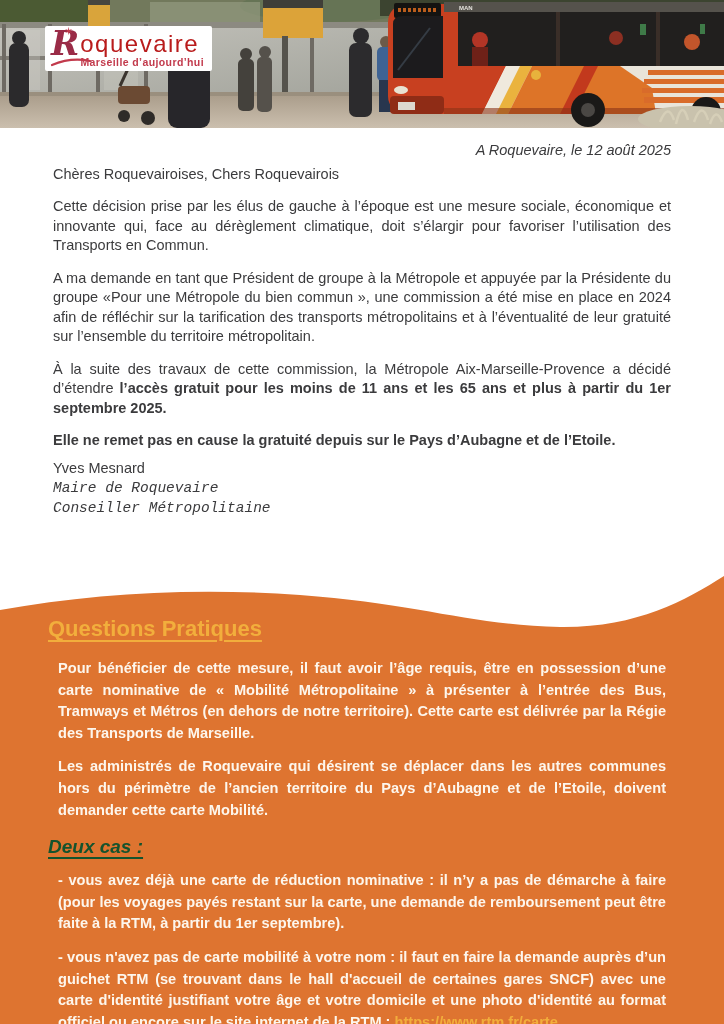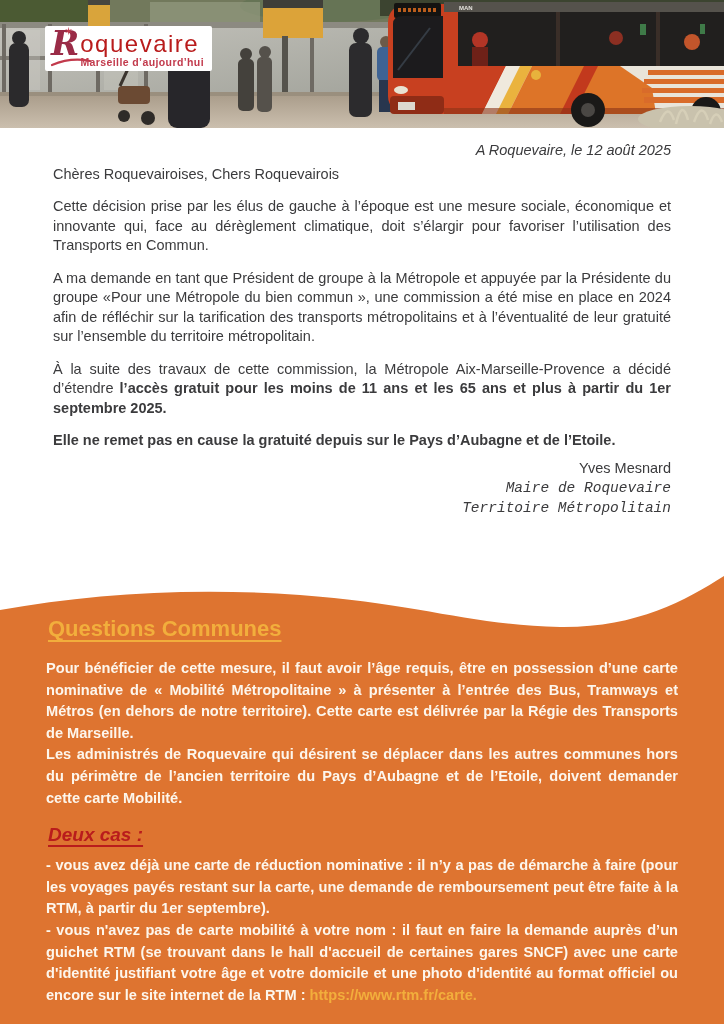--- a/index.html
+++ b/index.html
@@ -21,36 +21,36 @@
   .logo-tagline{font-size:10.5px;font-weight:700;color:#c23a4c;text-align:right;
                 letter-spacing:0.4px;margin-top:-3px;padding-right:2px;}
 
   
   .letter{position:absolute;top:128px;left:0;width:724px;box-sizing:border-box;
           padding:13px 53px 0 53px;font-size:14.5px;line-height:19.5px;}
   .date{text-align:right;margin:0 0 4px 0;font-style:italic;}
   .letter p{margin:0 0 13px 0;text-align:justify;}
   .letter p.salutation{text-align:left;}
   .bold{font-weight:700;}
-  .signature{text-align:right;line-height:20px;margin-top:-6px;}
+  .signature{line-height:20px;margin-top:-6px;}
   .signature .italic{font-style:italic;font-family:Liberation Mono, monospace;}
 
   
   .practical{position:absolute;top:556px;left:0;width:724px;height:468px;}
   .practical .wave{position:absolute;top:0;left:0;}
   .practical-inner{position:absolute;top:0;left:0;width:724px;box-sizing:border-box;
                    padding:60px 46px 0 46px;color:#fdf6ec;font-weight:700;
                    font-size:14.6px;line-height:21.6px;}
   .practical-inner h2{margin:0 0 16px 2px;font-size:22px;line-height:26px;color:#f2ae3c;
                       text-decoration:underline;text-decoration-thickness:2px;text-underline-offset:4px;
                       font-weight:700;}
-  .practical-inner h3{margin:14px 0 9px 2px;font-size:19px;line-height:23px;color:#b91c1c;
+  .practical-inner h3{margin:14px 0 9px 2px;font-size:19px;line-height:23px;color:#14532d;
                       font-style:italic;text-decoration:underline;text-decoration-thickness:2px;
                       text-underline-offset:4px;font-weight:700;}
-  .practical-inner p{margin:0;text-align:justify;}
+  .practical-inner p{margin:12px;text-align:justify;}
   .rtm-link{color:#f2ae3c;font-weight:700;cursor:pointer;}
 </style>
 </head>
 <body>
 
 <div class="page">
 
   <header class="photo">
     <svg width="724" height="128" viewBox="0 0 724 128">
       <defs>
@@ -194,30 +194,30 @@
   <main class="letter">
     <div class="date">A Roquevaire, le 12 août 2025</div>
     <p class="salutation">Chères Roquevairoises, Chers Roquevairois</p>
     <p>Cette décision prise par les élus de gauche à l’époque est une mesure sociale, économique et innovante qui, face au dérèglement climatique, doit s’élargir pour favoriser l’utilisation des Transports en Commun.</p>
     <p>A ma demande en tant que Président de groupe à la Métropole et appuyée par la Présidente du groupe «Pour une Métropole du bien commun », une commission a été mise en place en 2024 afin de réfléchir sur la tarification des transports métropolitains et à l’éventualité de leur gratuité sur l’ensemble du territoire métropolitain.</p>
     <p><span>À la suite des travaux de cette commission, la Métropole Aix-Marseille-Provence a décidé d’étendre </span><span class="bold">l’accès gratuit pour les moins de 11 ans et les 65 ans et plus à partir du 1er septembre 2025.</span></p>
     <p class="bold">Elle ne remet pas en cause la gratuité depuis sur le Pays d’Aubagne et de l’Etoile.</p>
     <div class="signature">
       <div>Yves Mesnard</div>
       <div class="italic">Maire de Roquevaire</div>
-      <div class="italic">Territoire Métropolitain</div>
+      <div class="italic">Conseiller Métropolitaine</div>
     </div>
   </main>
 
   <section class="practical">
     <svg class="wave" width="724" height="468" viewBox="0 0 724 468">
       <path d="M0,54 C90,38 190,31 300,39 C420,48 470,69 560,71 C635,72 685,45 724,20 L724,468 L0,468 Z" fill="#DE7430"></path>
     </svg>
     <div class="practical-inner">
-      <h2>Questions Communes</h2>
+      <h2>Questions Pratiques</h2>
       <p>Pour bénéficier de cette mesure, il faut avoir l’âge requis, être en possession d’une carte nominative de « Mobilité Métropolitaine » à présenter à l’entrée des Bus, Tramways et Métros (en dehors de notre territoire). Cette carte est délivrée par la Régie des Transports de Marseille.</p>
       <p>Les administrés de Roquevaire qui désirent se déplacer dans les autres communes hors du périmètre de l’ancien territoire du Pays d’Aubagne et de l’Etoile, doivent demander cette carte Mobilité.</p>
       <h3>Deux cas :</h3>
       <p>- vous avez déjà une carte de réduction nominative : il n’y a pas de démarche à faire (pour les voyages payés restant sur la carte, une demande de remboursement peut être faite à la RTM, à partir du 1er septembre).</p>
       <p><span>- vous n'avez pas de carte mobilité à votre nom : il faut en faire la demande auprès d’un guichet RTM (se trouvant dans le hall d'accueil de certaines gares SNCF) avec une carte d'identité justifiant votre âge et votre domicile et une photo d'identité au format officiel ou encore sur le site internet de la RTM : </span><a class="rtm-link">https://www.rtm.fr/carte.</a></p>
     </div>
   </section>
 
 </div>
 

